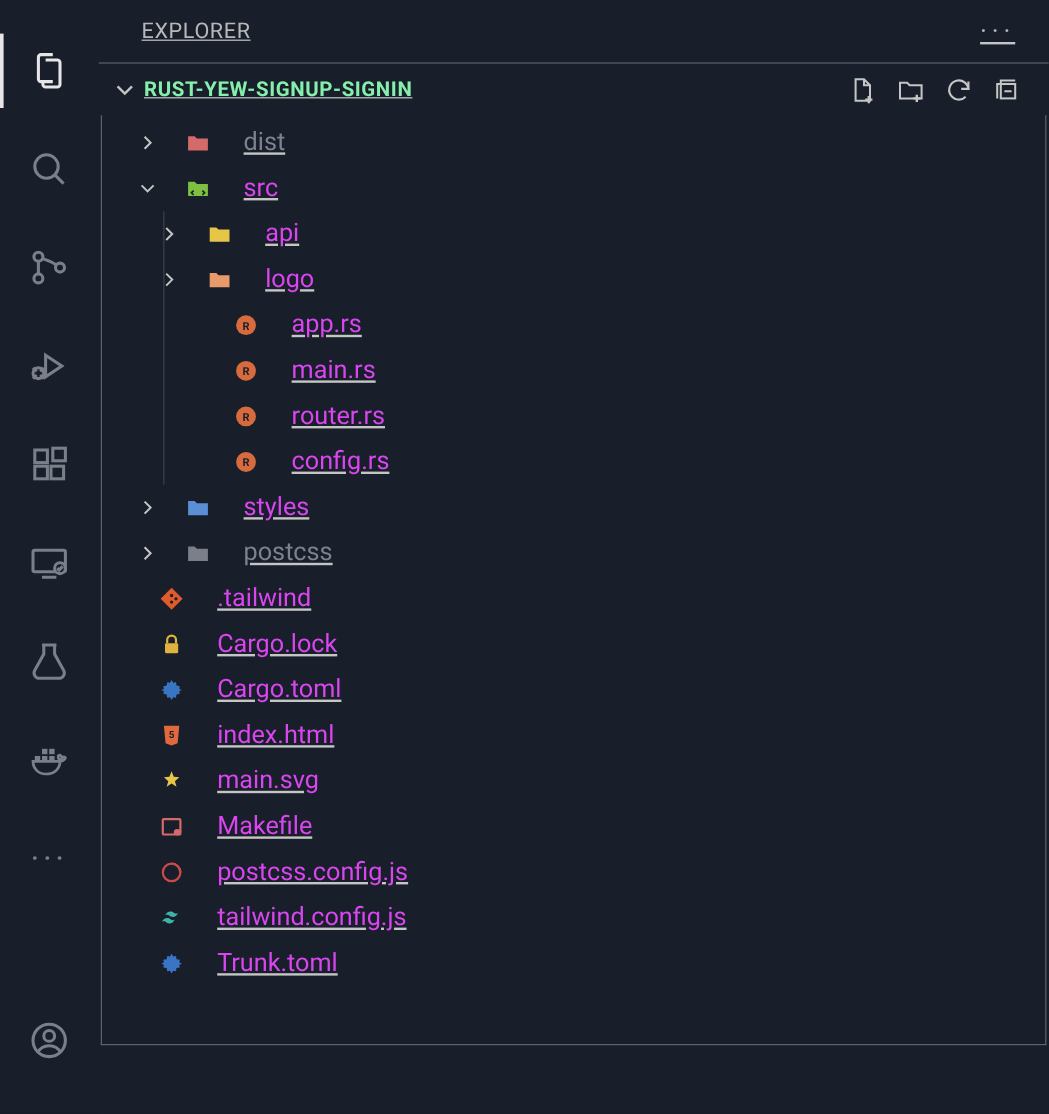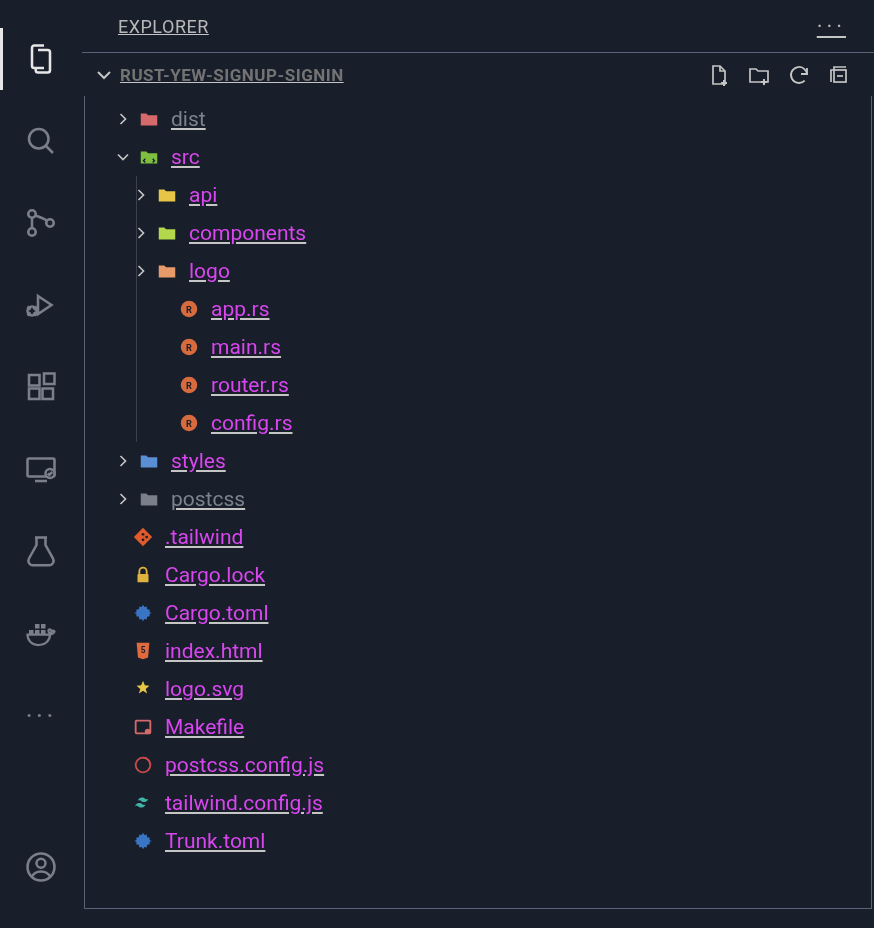--- a/index.html
+++ b/index.html
@@ -85,21 +85,21 @@
       padding: 0 18px 0 10px;
       cursor: pointer;
     }
     .project-header .chev {
       width: 24px; height:24px; color:#c5c5c5; margin-right:4px;
     }
     .project-header .title {
       font-size: 17px;
       font-weight: 700;
       letter-spacing: 0.5px;
-      color: #737373;
+      color: #86efac;
       text-align: right;
     }
     .project-header .spacer { flex:1; }
     .project-header .action-btn {
       width: 34px; height: 34px;
       display: flex; align-items:center; justify-content:center;
       color:#c5c5c5;
       margin-left: 6px;
       cursor:pointer;
     }
@@ -116,20 +116,21 @@
       border-top: 1px solid #5a6275;
     }
 
     .tree { padding-top: 4px; }
     .row {
       display: flex;
       align-items: center;
       height: 38px;
       cursor: pointer;
       padding-left: 28px;
+      gap: 16px;
     }
     .row .chev {
       width: 20px; height:20px; color:#c5c5c5; margin-right:4px;
       flex-shrink: 0;
     }
     .row .chev.hidden { visibility: hidden; }
     .row .ficon {
       width: 24px; height:24px; display:flex; align-items:center; justify-content:center;
       margin-right: 10px;
       flex-shrink: 0;
@@ -344,31 +345,20 @@
                 <path d="M9 6l6 6-6 6"></path>
               </svg></span>
           <span class="ficon ic-yellow">
               <svg viewBox="0 0 24 24" fill="currentColor">
                 <path d="M3 6h6l2 2h10v11H3z"></path>
               </svg>
             </span>
           <span class="label">api</span>
         </div>
 
-        <div class="row indent-1">
-          <span class="chev"><svg viewBox="0 0 24 24" fill="none" stroke="currentColor" stroke-width="2">
-                <path d="M9 6l6 6-6 6"></path>
-              </svg></span>
-          <span class="ficon ic-lime">
-              <svg viewBox="0 0 24 24" fill="currentColor">
-                <path d="M3 6h6l2 2h10v11H3z"></path>
-              </svg>
-            </span>
-          <span class="label">components</span>
-        </div>
 
         <div class="row indent-1">
           <span class="chev"><svg viewBox="0 0 24 24" fill="none" stroke="currentColor" stroke-width="2">
                 <path d="M9 6l6 6-6 6"></path>
               </svg></span>
           <span class="ficon ic-peach">
               <svg viewBox="0 0 24 24" fill="currentColor">
                 <path d="M3 6h6l2 2h10v11H3z"></path>
               </svg>
             </span>
@@ -485,21 +475,21 @@
           </span>
         <span class="label">index.html</span>
       </div>
 
       <div class="row indent-1">
         <span class="ficon ic-svg">
             <svg viewBox="0 0 24 24" fill="currentColor">
               <path d="M12 3l2 5 5 .5-4 3.5 1.5 5L12 14l-4.5 3 1.5-5-4-3.5 5-.5z"></path>
             </svg>
           </span>
-        <span class="label">logo.svg</span>
+        <span class="label">main.svg</span>
       </div>
 
       <div class="row indent-1">
         <span class="ficon ic-make">
             <svg viewBox="0 0 24 24" fill="none" stroke="currentColor" stroke-width="2">
               <rect x="4" y="5" width="16" height="14" rx="1"></rect>
               <circle cx="17" cy="17" r="3" fill="currentColor" stroke="none"></circle>
             </svg>
           </span>
         <span class="label">Makefile</span>

